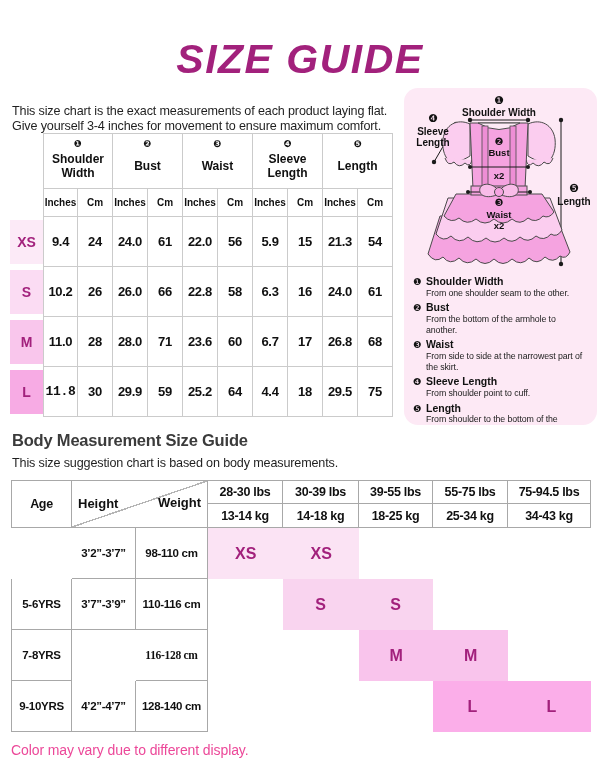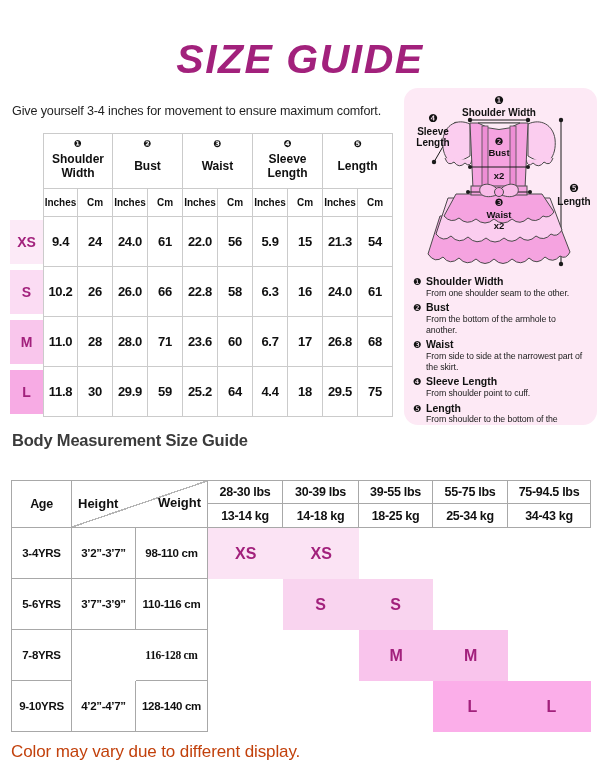--- a/index.html
+++ b/index.html
@@ -10,21 +10,21 @@
 
   .title{position:absolute;top:12px;left:0;width:100%;text-align:center;
          font-size:41px;font-weight:800;font-style:italic;letter-spacing:1.5px;color:var(--accent);margin-top:24px;}
 
   .sec-heading{position:absolute;font-size:16.5px;font-weight:bold;color:#3b3b3b;letter-spacing:-0.2px;}
   .sec-desc{position:absolute;font-size:12.6px;color:#1f1f1f;line-height:14.5px;letter-spacing:-0.15px;white-space:nowrap;}
   #clothing-heading{left:12px;top:83px;}
   #clothing-desc{left:12px;top:104px;}
   #body-heading{left:12px;top:431px;}
   #body-desc{left:12px;top:456px;}
-  #footer-note{position:absolute;left:11px;top:742px;font-size:17px;color:#c2410c;letter-spacing:-0.1px;}
+  #footer-note{position:absolute;left:11px;top:742px;font-size:14px;color:#ec4899;letter-spacing:-0.1px;}
 
   
   #clothing-table{position:absolute;left:10px;top:133px;display:grid;
      grid-template-columns:33px repeat(10,35px);
      grid-template-rows:56px 28px repeat(4,50px);}
   .b{border-right:1px solid var(--b1);border-bottom:1px solid var(--b1);}
   .bl{border-left:1px solid var(--b1);}
   .bt{border-top:1px solid var(--b1);}
   .t1corner{grid-area:1/1/3/2;background:#fff;}
   .t1h{display:flex;flex-direction:column;align-items:center;padding-top:5px;
@@ -78,20 +78,21 @@
      font-weight:bold;font-size:16px;color:var(--accent);}
 </style>
 </head>
 <body>
 
 <div class="page">
 
   <div class="title">SIZE GUIDE</div>
 
   <div id="clothing-desc" class="sec-desc">
+    <div>This size chart is the exact measurements of each product laying flat.</div>
     <div>Give yourself 3-4 inches for movement to ensure maximum comfort.</div>
   </div>
 
   <div id="clothing-table">
     <div class="t1corner"></div>
   <div class="t1h b bt bl" style="grid-area: 1 / 2 / auto / span 2;">
         <span class="hbadge badge">❶</span>
         <div class="t1h-label">Shoulder Width</div>
       </div>
       <div class="t1h b bt" style="grid-area: 1 / 4 / auto / span 2;">
@@ -147,21 +148,21 @@
       <div class="t1c b" style="grid-area: 5 / 3;">28</div>
       <div class="t1c b" style="grid-area: 5 / 4;">28.0</div>
       <div class="t1c b" style="grid-area: 5 / 5;">71</div>
       <div class="t1c b" style="grid-area: 5 / 6;">23.6</div>
       <div class="t1c b" style="grid-area: 5 / 7;">60</div>
       <div class="t1c b" style="grid-area: 5 / 8;">6.7</div>
       <div class="t1c b" style="grid-area: 5 / 9;">17</div>
       <div class="t1c b" style="grid-area: 5 / 10;">26.8</div>
       <div class="t1c b" style="grid-area: 5 / 11;">68</div>
       <div class="t1size" style="grid-area: 6 / 1; background: rgb(247, 171, 228);">L</div>
-      <div class="t1c b bl" style="grid-area: 6 / 2;">11.8</div>
+      <div class="t1c b bl" style="grid-area: 6 / 2; font-family: Liberation Mono, monospace;">11.8</div>
       <div class="t1c b" style="grid-area: 6 / 3;">30</div>
       <div class="t1c b" style="grid-area: 6 / 4;">29.9</div>
       <div class="t1c b" style="grid-area: 6 / 5;">59</div>
       <div class="t1c b" style="grid-area: 6 / 6;">25.2</div>
       <div class="t1c b" style="grid-area: 6 / 7;">64</div>
       <div class="t1c b" style="grid-area: 6 / 8;">4.4</div>
       <div class="t1c b" style="grid-area: 6 / 9;">18</div>
       <div class="t1c b" style="grid-area: 6 / 10;">29.5</div>
       <div class="t1c b" style="grid-area: 6 / 11;">75</div>
     </div>
@@ -254,38 +255,38 @@
           <span class="legend-badge badge">❺</span>
           <div>
             <div class="legend-title">Length</div>
             <div class="legend-desc">From shoulder to the bottom of the clothing.</div>
           </div>
         </div>
       </div>
   </div>
 
   <div id="body-heading" class="sec-heading">Body Measurement Size Guide</div>
+  <div id="body-desc" class="sec-desc">This size suggestion chart is based on body measurements.</div>
 
   <div id="body-table">
       <div class="t2h bt2 bl2 br2 bb2" style="grid-area: 1 / 1 / 3 / 2;">Age</div>
       <div class="t2diag bt2 br2 bb2" style="grid-area: 1 / 2 / 3 / 4;">
         <span class="diag-weight">Weight</span>
         <span class="diag-height">Height</span>
       </div>
       <div class="t2h bt2 br2 bb2" style="grid-area: 1 / 4;">28-30 lbs</div>
       <div class="t2h br2 bb2" style="grid-area: 2 / 4;">13-14 kg</div>
       <div class="t2h bt2 br2 bb2" style="grid-area: 1 / 5;">30-39 lbs</div>
       <div class="t2h br2 bb2" style="grid-area: 2 / 5;">14-18 kg</div>
       <div class="t2h bt2 br2 bb2" style="grid-area: 1 / 6;">39-55 lbs</div>
       <div class="t2h br2 bb2" style="grid-area: 2 / 6;">18-25 kg</div>
       <div class="t2h bt2 br2 bb2" style="grid-area: 1 / 7;">55-75 lbs</div>
       <div class="t2h br2 bb2" style="grid-area: 2 / 7;">25-34 kg</div>
       <div class="t2h bt2 br2 bb2" style="grid-area: 1 / 8;">75-94.5 lbs</div>
       <div class="t2h br2 bb2" style="grid-area: 2 / 8;">34-43 kg</div>
-      <div class="t2c bl2 br2 bb2" style="grid-area: 3 / 1;">3-4YRS</div>
       <div class="t2c br2 bb2" style="grid-area: 3 / 2;">3’2”-3’7”</div>
       <div class="t2c br2 bb2" style="grid-area: 3 / 3;">98-110 cm</div>
       <div class="t2block" style="grid-area: 3 / 4 / auto / span 2; background: rgb(251, 227, 244);">
         <span>XS</span>
         <span>XS</span>
       </div>
       <div class="t2c bl2 br2 bb2" style="grid-area: 4 / 1;">5-6YRS</div>
       <div class="t2c br2 bb2" style="grid-area: 4 / 2;">3’7”-3’9”</div>
       <div class="t2c br2 bb2" style="grid-area: 4 / 3;">110-116 cm</div>
       <div class="t2block" style="grid-area: 4 / 5 / auto / span 2; background: rgb(249, 212, 239);">

